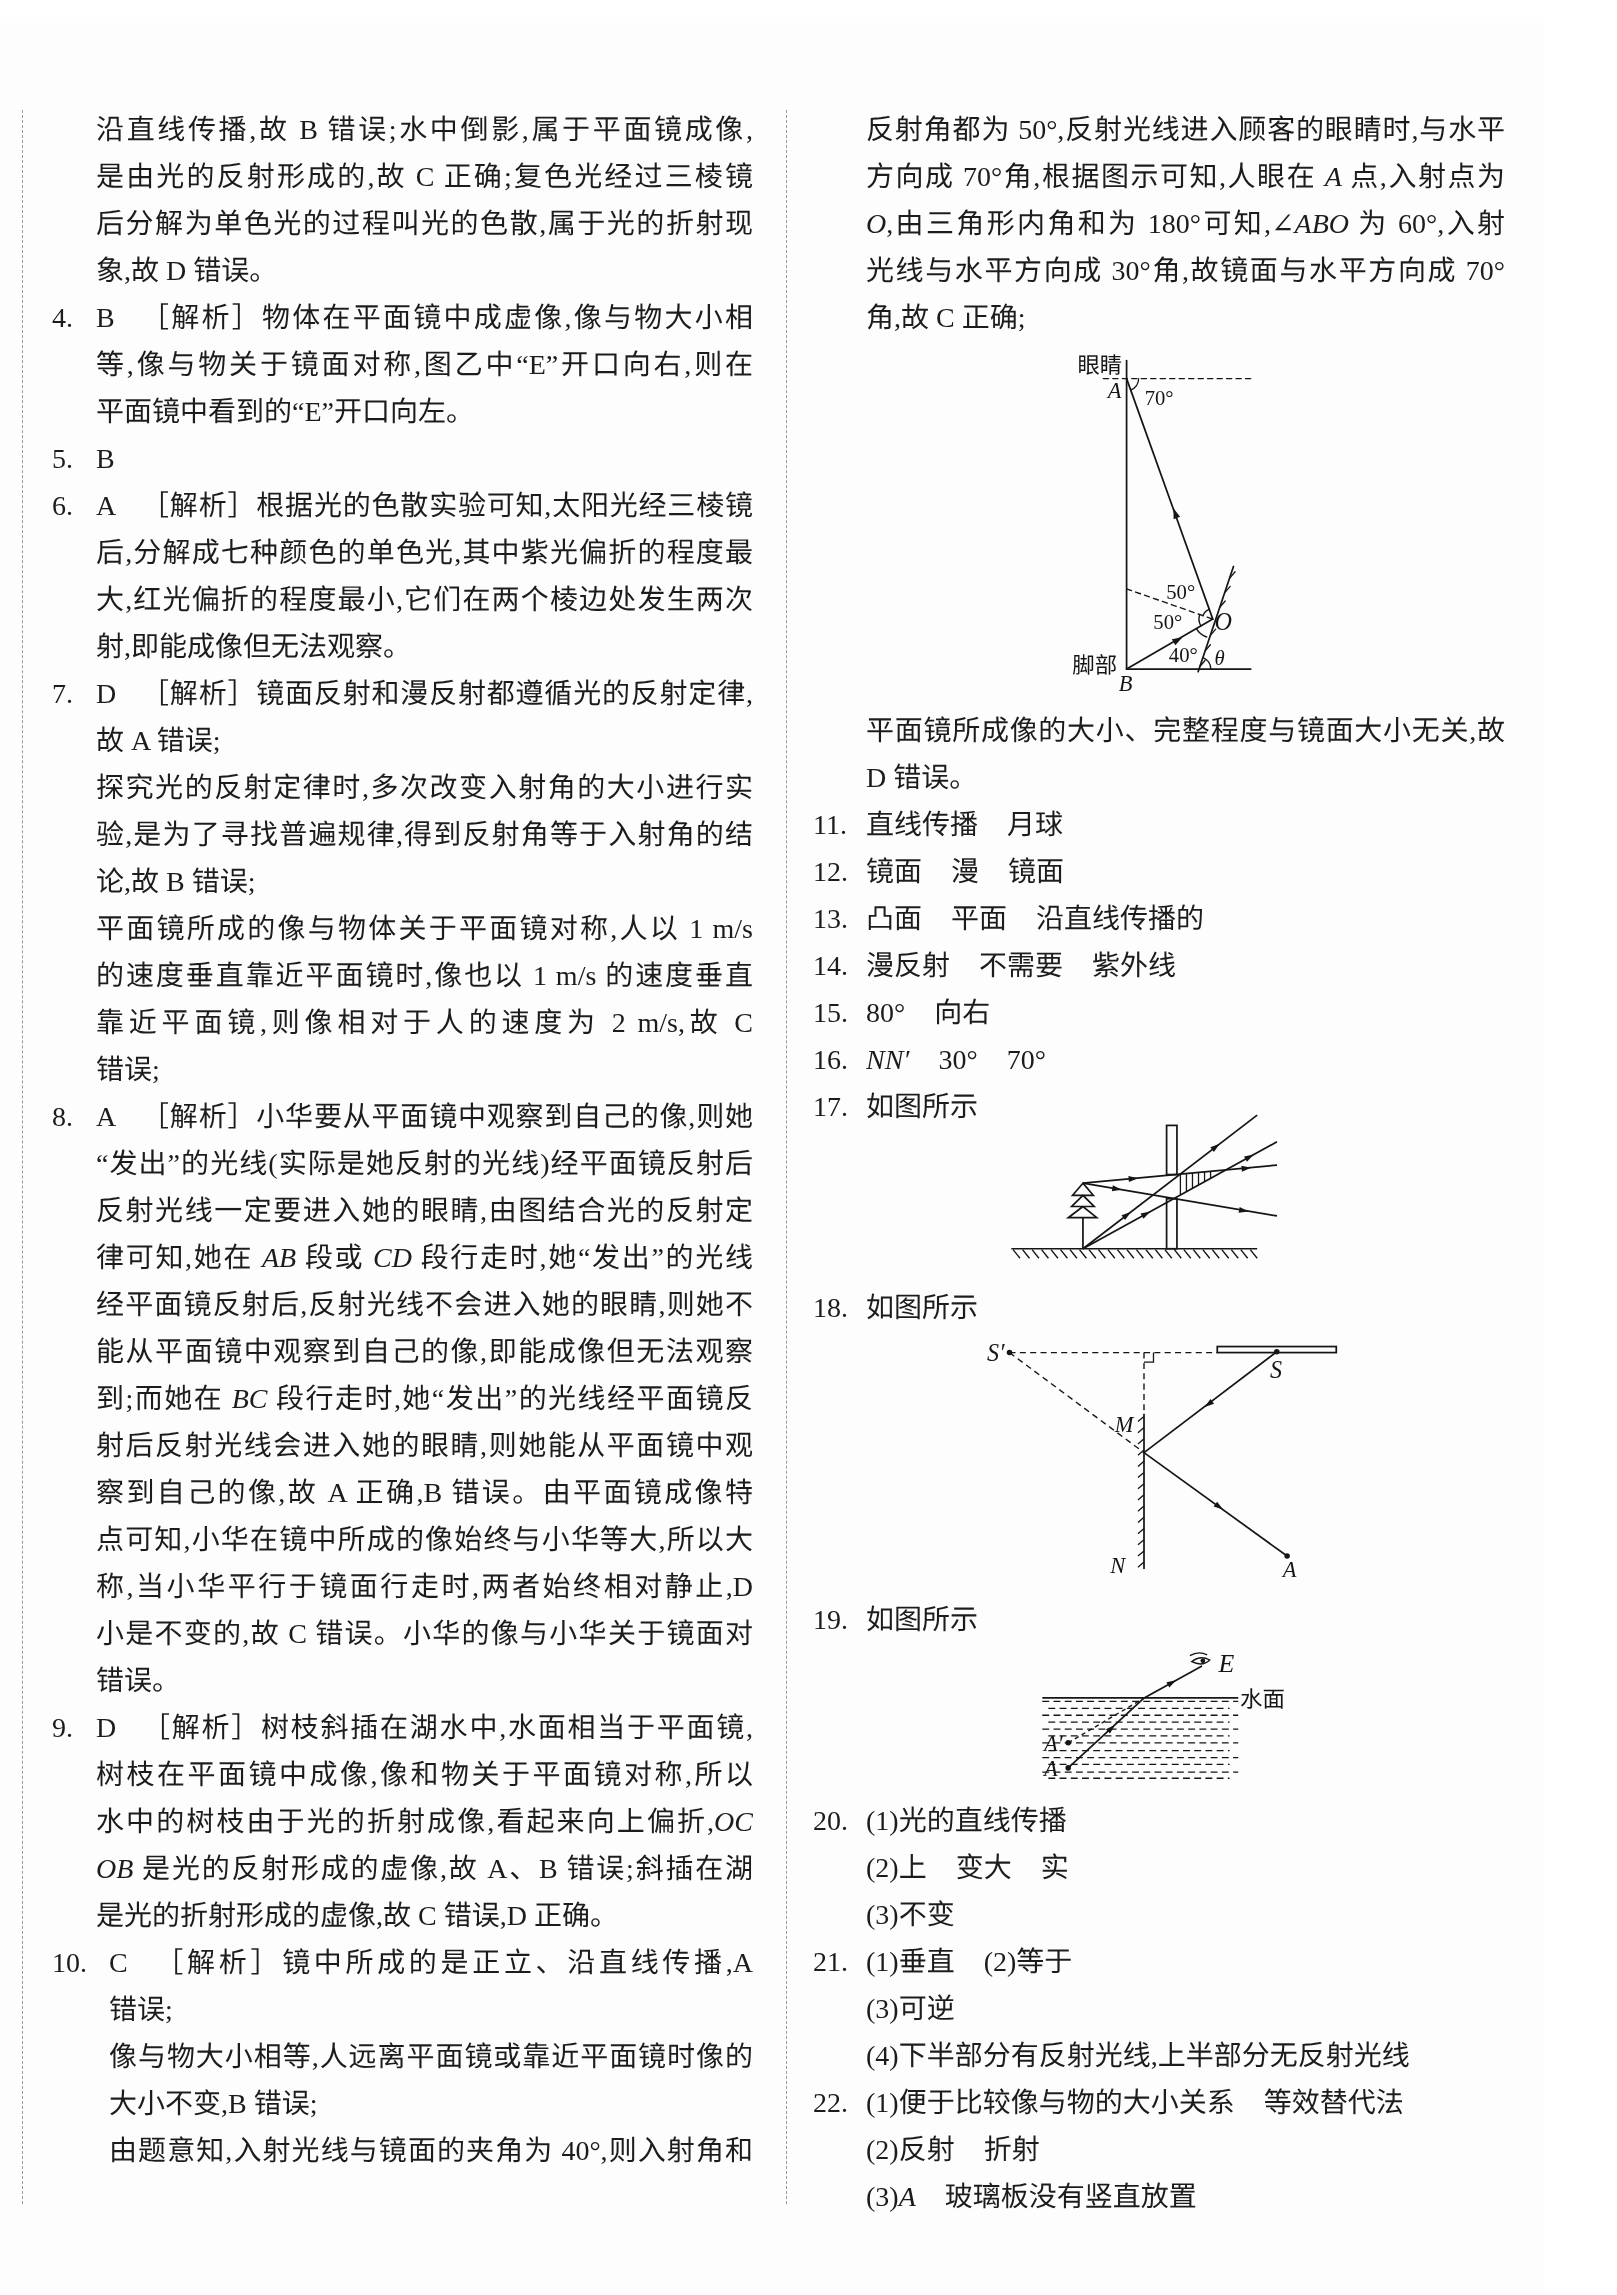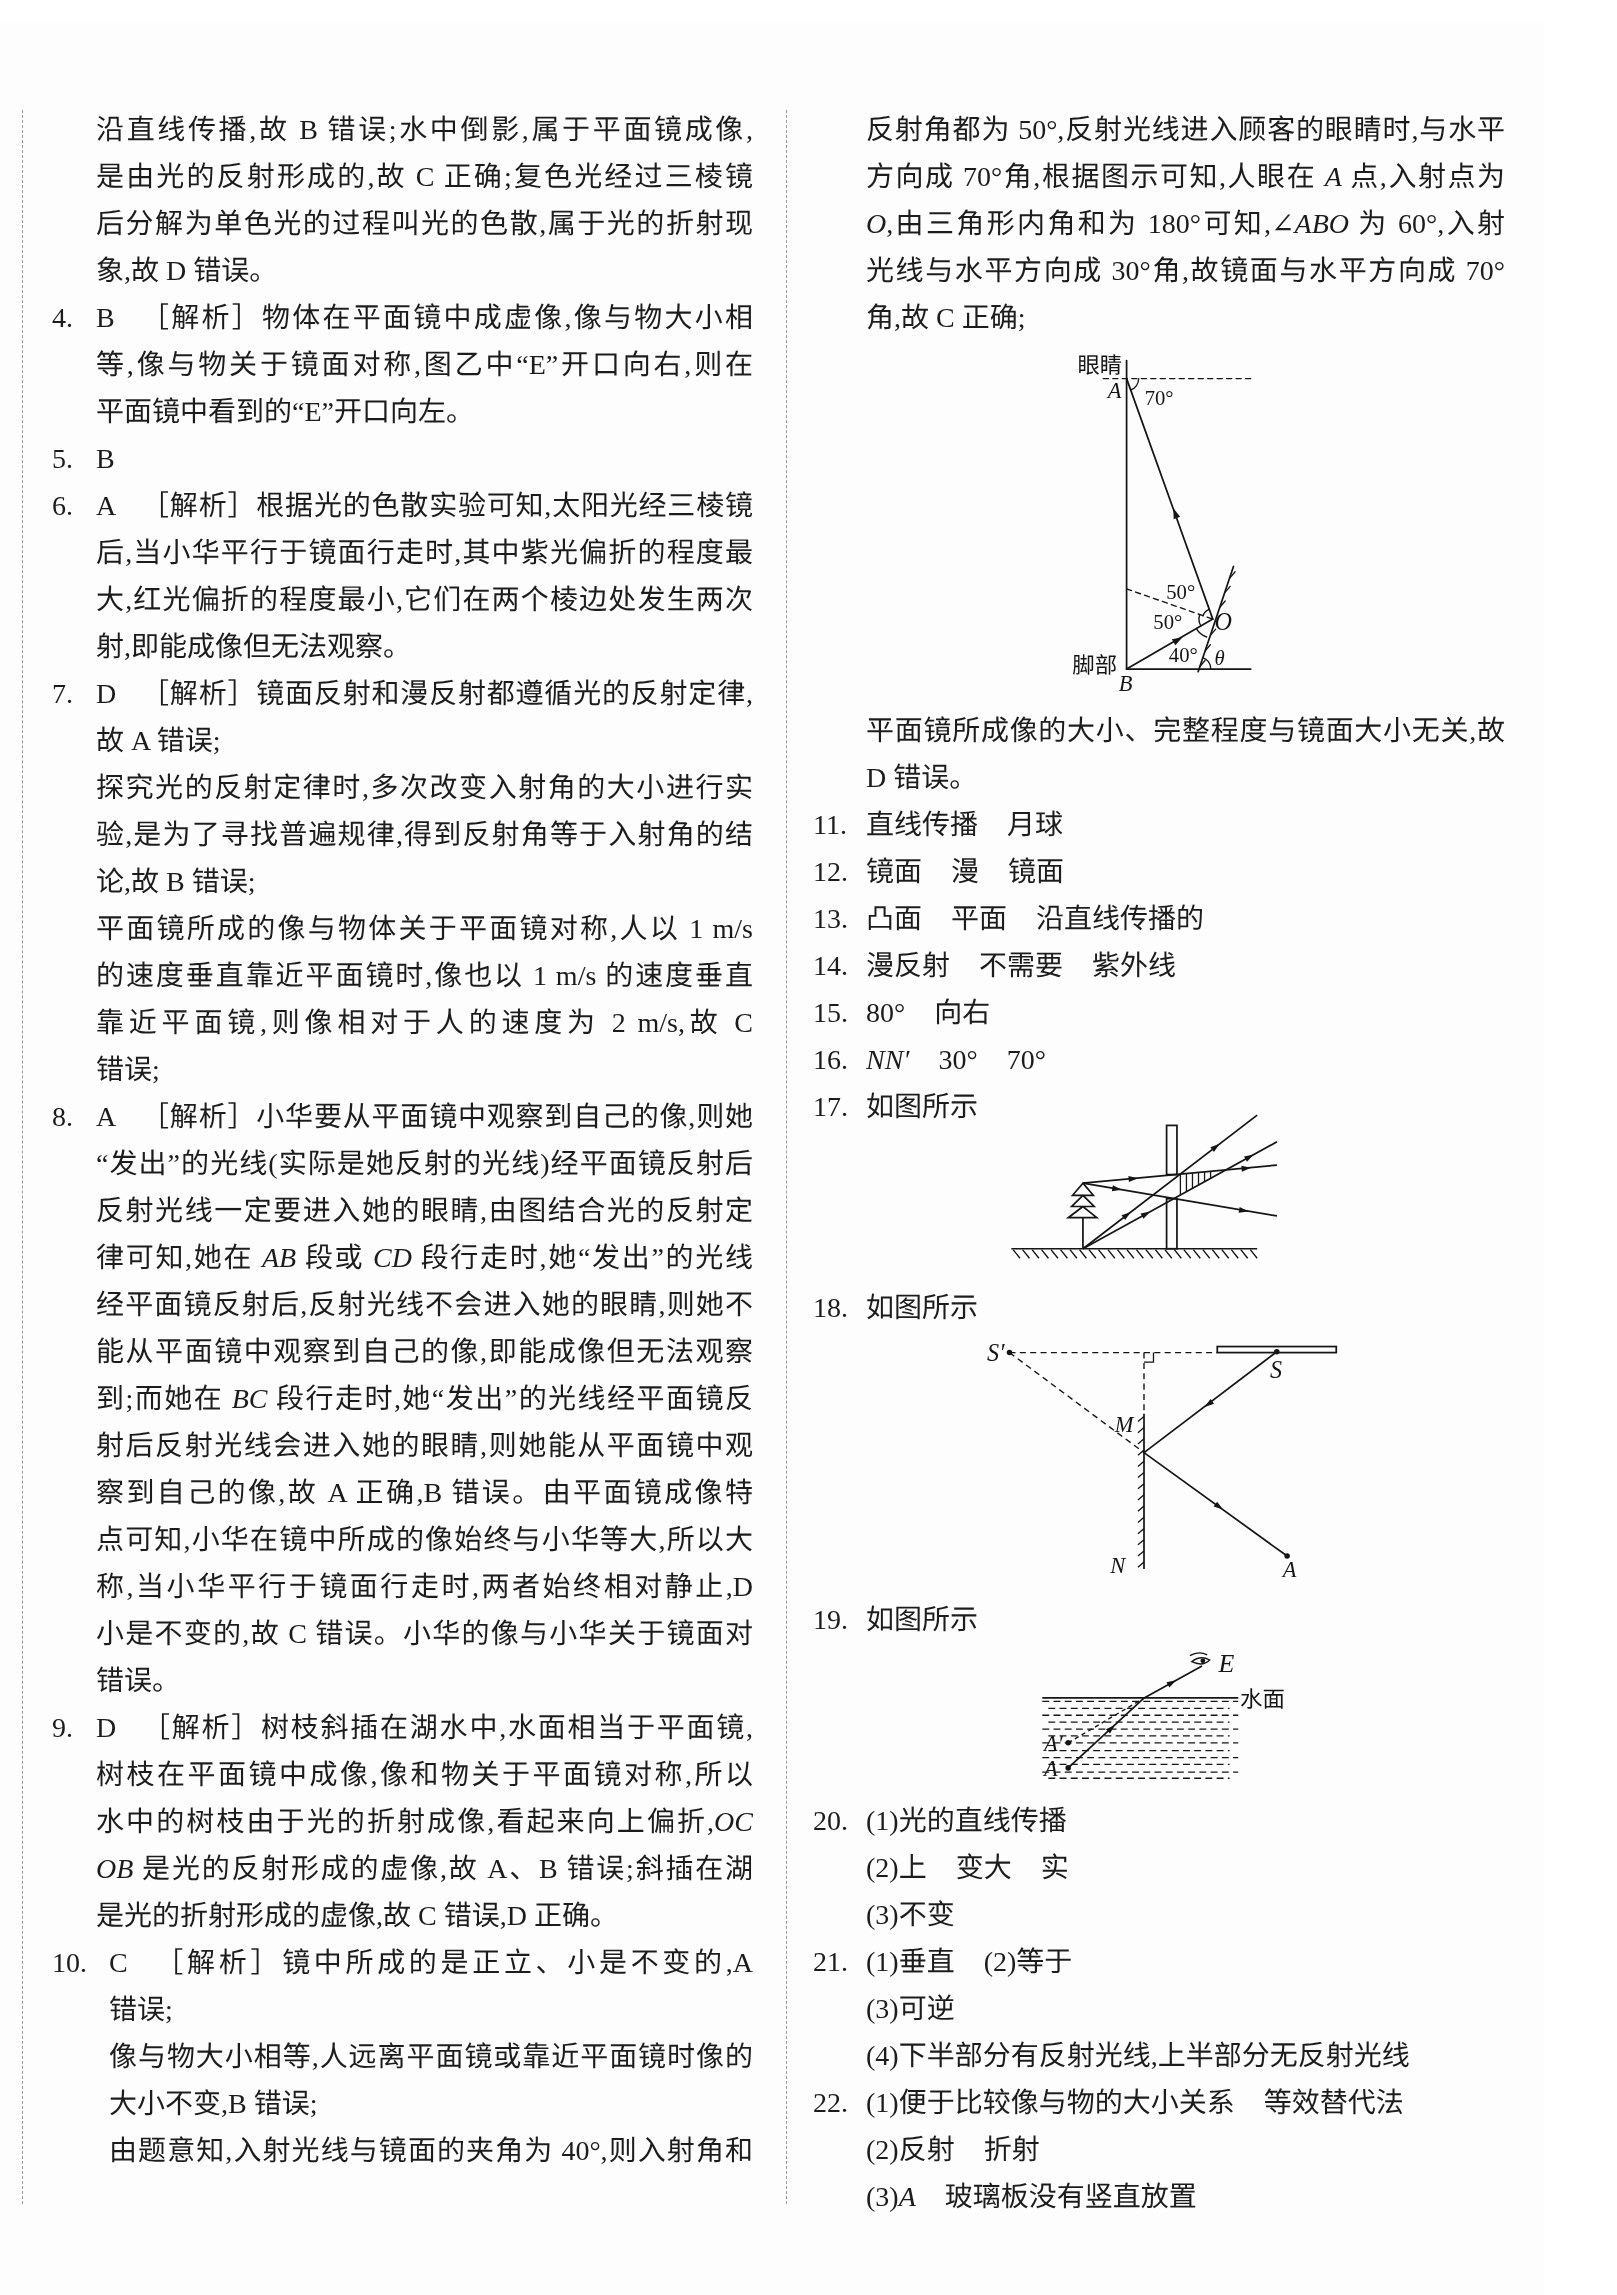--- a/index.html
+++ b/index.html
@@ -66,21 +66,21 @@
           <div class="txt"><span class="ans">B</span></div>
         </div>
     </div>
 
     <div>
       <div class="row">
           <span class="num">6.</span>
           <div class="txt j"><span class="ans">A</span><span class="tag"><span>［</span><b>解析</b><span>］</span></span><span>根据光的色散实验可知,太阳光经三棱镜</span></div>
         </div>
       <div class="row">
-          <div class="txt j">后,当小华平行于镜面行走时,其中紫光偏折的程度最</div>
+          <div class="txt j">后,分解成七种颜色的单色光,其中紫光偏折的程度最</div>
         </div>
       <div class="row">
           <div class="txt j">大,红光偏折的程度最小,它们在两个棱边处发生两次折</div>
         </div>
       <div class="row">
           <div class="txt">射,即能成像但无法观察。</div>
         </div>
     </div>
 
     <div>
@@ -172,21 +172,21 @@
           <div class="txt j"><span class="it">OB</span><span> 是光的反射形成的虚像,故 A、B 错误;斜插在湖</span></div>
         </div>
       <div class="row">
           <div class="txt">是光的折射形成的虚像,故 C 错误,D 正确。</div>
         </div>
     </div>
 
     <div class="i10">
       <div class="row">
           <span class="num">10.</span>
-          <div class="txt j"><span class="ans">C</span><span class="tag"><span>［</span><b>解析</b><span>］</span></span><span>镜中所成的是正立、小是不变的,A</span></div>
+          <div class="txt j"><span class="ans">C</span><span class="tag"><span>［</span><b>解析</b><span>］</span></span><span>镜中所成的是正立、沿直线传播,A</span></div>
         </div>
       <div class="row">
           <div class="txt">错误;</div>
         </div>
       <div class="row">
           <div class="txt j">像与物大小相等,人远离平面镜或靠近平面镜时像的</div>
         </div>
       <div class="row">
           <div class="txt">大小不变,B 错误;</div>
         </div>

